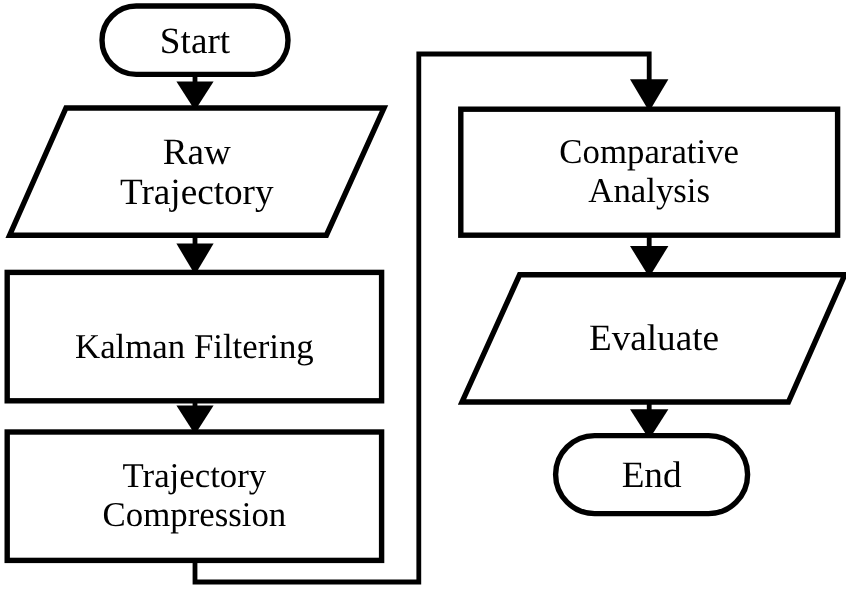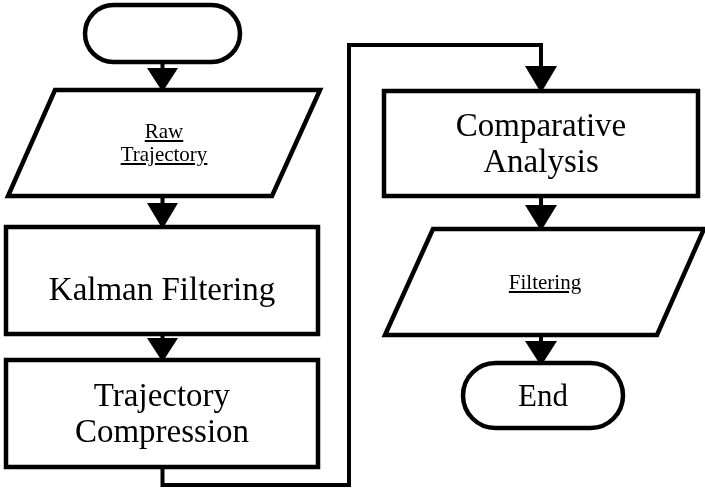--- a/index.html
+++ b/index.html
@@ -29,22 +29,22 @@
     align-items: center;
     justify-content: center;
     text-align: center;
     color: #000000;
     font-family: "Liberation Serif", "DejaVu Serif", serif;
     line-height: 1.08;
     white-space: pre-line;
     pointer-events: none;
   }
   .lbl-terminal { font-size: 31px; }
-  .lbl-process  { font-size: 33px; font-family: Liberation Serif, serif; }
-  .lbl-io       { font-size: 21px; text-decoration: underline; }
+  .lbl-process  { font-size: 29px; font-family: Liberation Serif, serif; }
+  .lbl-io       { font-size: 31px; }
 
   
   #label-start      { left: 85px;  top: 5px;   width: 155px; height: 57px; }
   #label-raw        { left: 32px;  top: 90px;  width: 264px; height: 106px; }
   #label-kalman     { left: 6px;   top: 236px; width: 312px; height: 107px; }
   #label-compress   { left: 6px;   top: 360px; width: 312px; height: 107px; }
   #label-comparative{ left: 384px; top: 91px;  width: 314px; height: 105px; }
   #label-evaluate   { left: 409px; top: 229px; width: 272px; height: 106px; }
   #label-end        { left: 463px; top: 363px; width: 160px; height: 65px; text-align: center; }
 </style>
@@ -90,29 +90,30 @@
       <rect x="6" y="360" width="312" height="107"></rect>
 
       <rect x="384" y="91" width="314" height="105"></rect>
 
       <polygon points="433,229 704,229 657,335 385,335"></polygon>
 
       <rect x="463" y="363" width="160" height="65" rx="32.5" ry="32.5"></rect>
     </g>
   </svg>
 
+  <div class="node-label lbl-terminal" id="label-start">Start</div>
 
   <div class="node-label lbl-io" id="label-raw">Raw
 Trajectory</div>
 
   <div class="node-label lbl-process" id="label-kalman">Kalman Filtering</div>
 
   <div class="node-label lbl-process" id="label-compress">Trajectory
 Compression</div>
 
   <div class="node-label lbl-process" id="label-comparative">Comparative
 Analysis</div>
 
-  <div class="node-label lbl-io" id="label-evaluate">Filtering</div>
+  <div class="node-label lbl-io" id="label-evaluate">Evaluate</div>
 
   <div class="node-label lbl-terminal" id="label-end">End</div>
 
 </div>
 
 </body></html>

